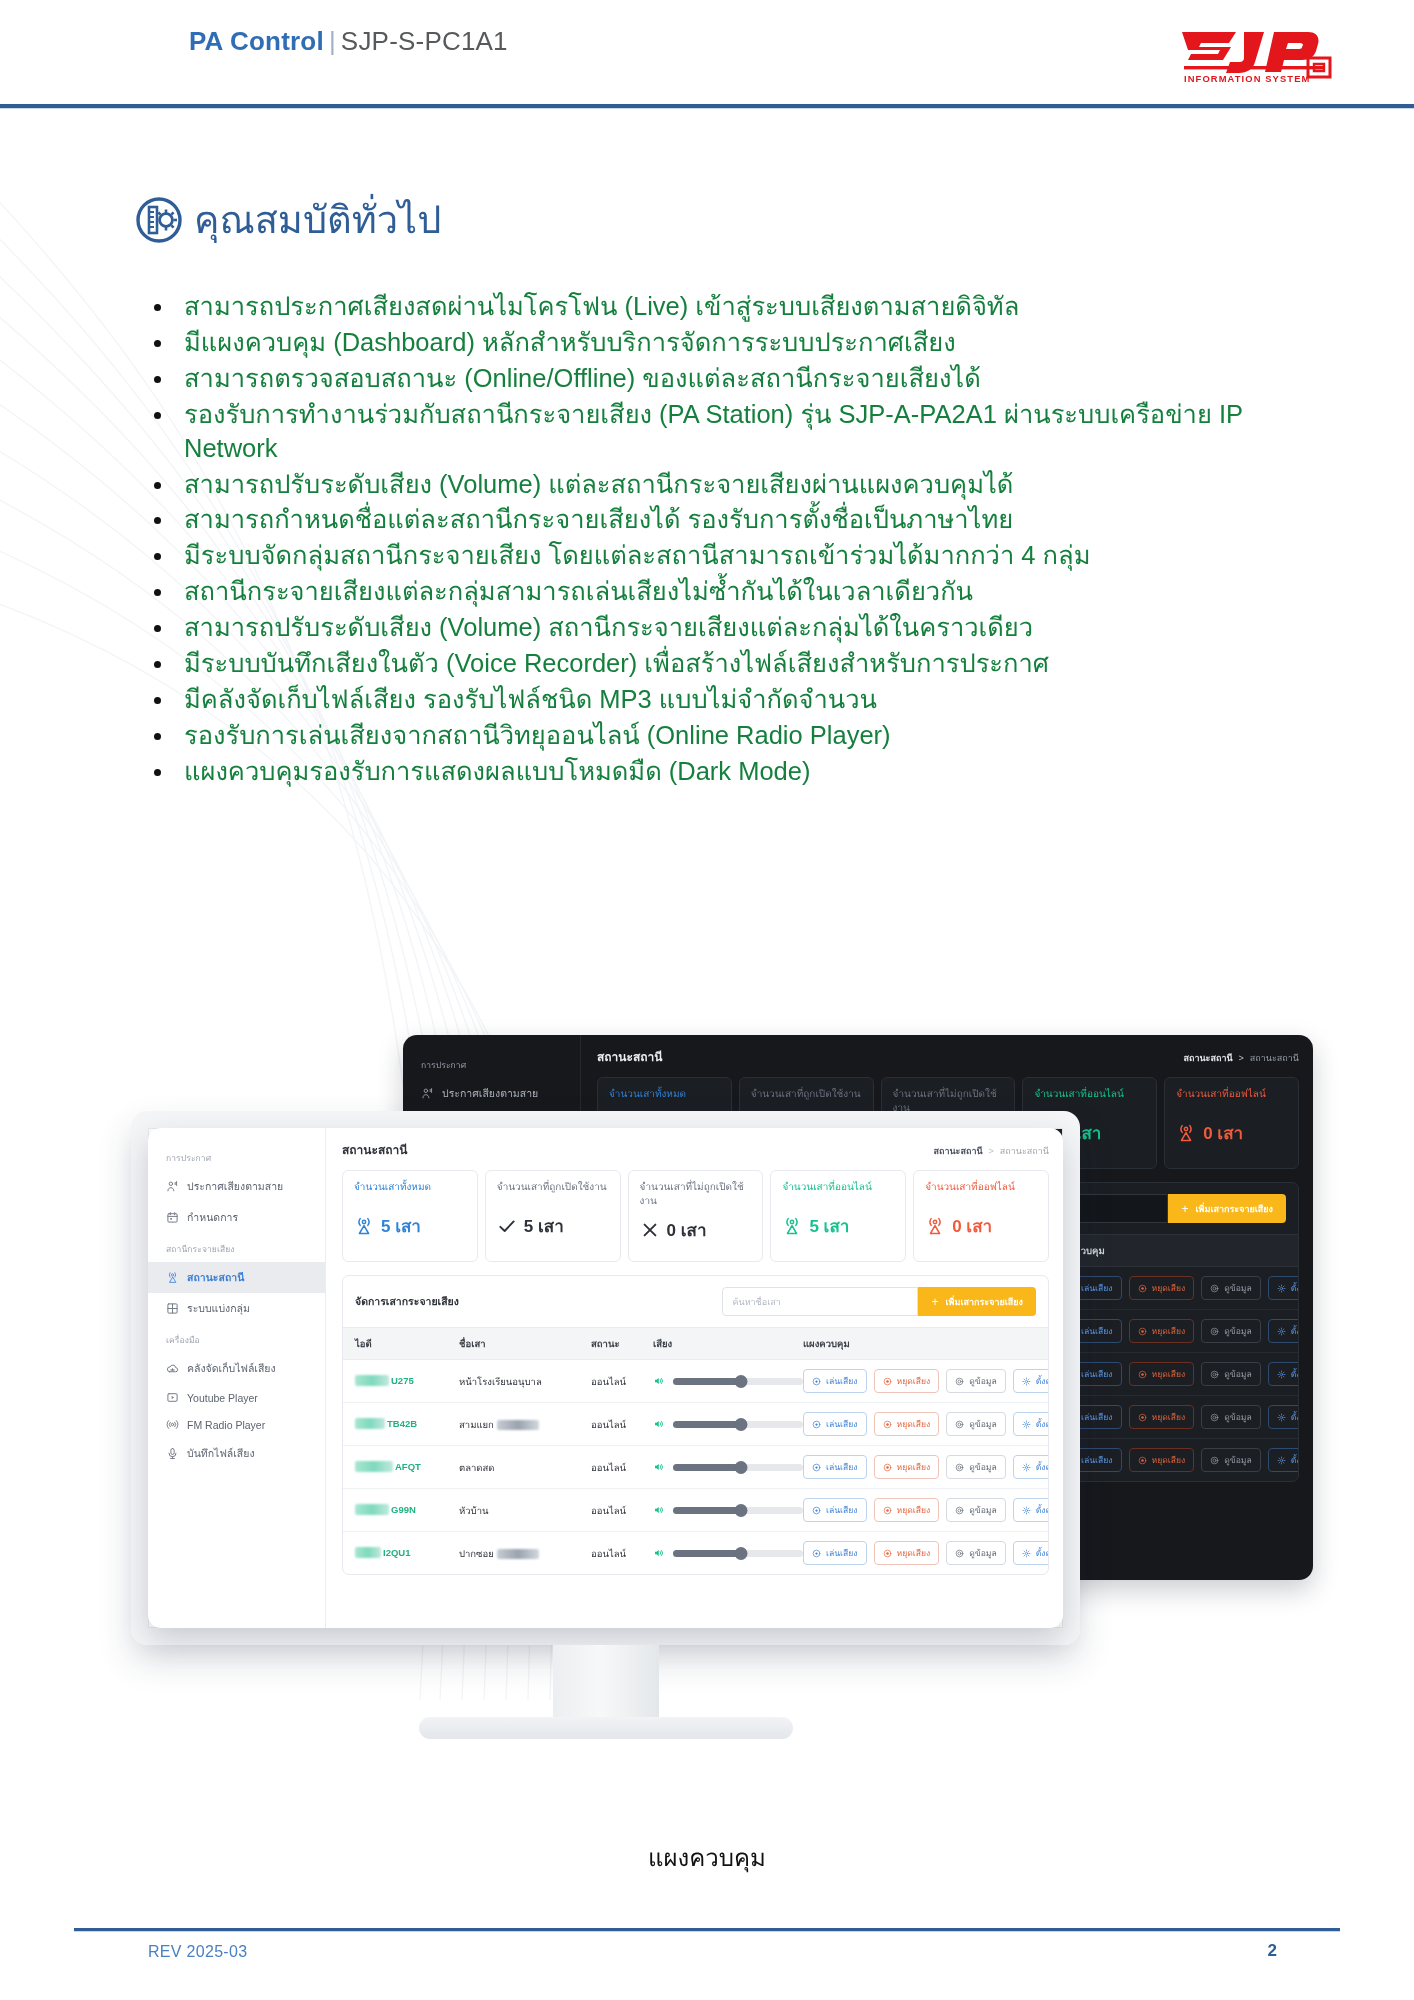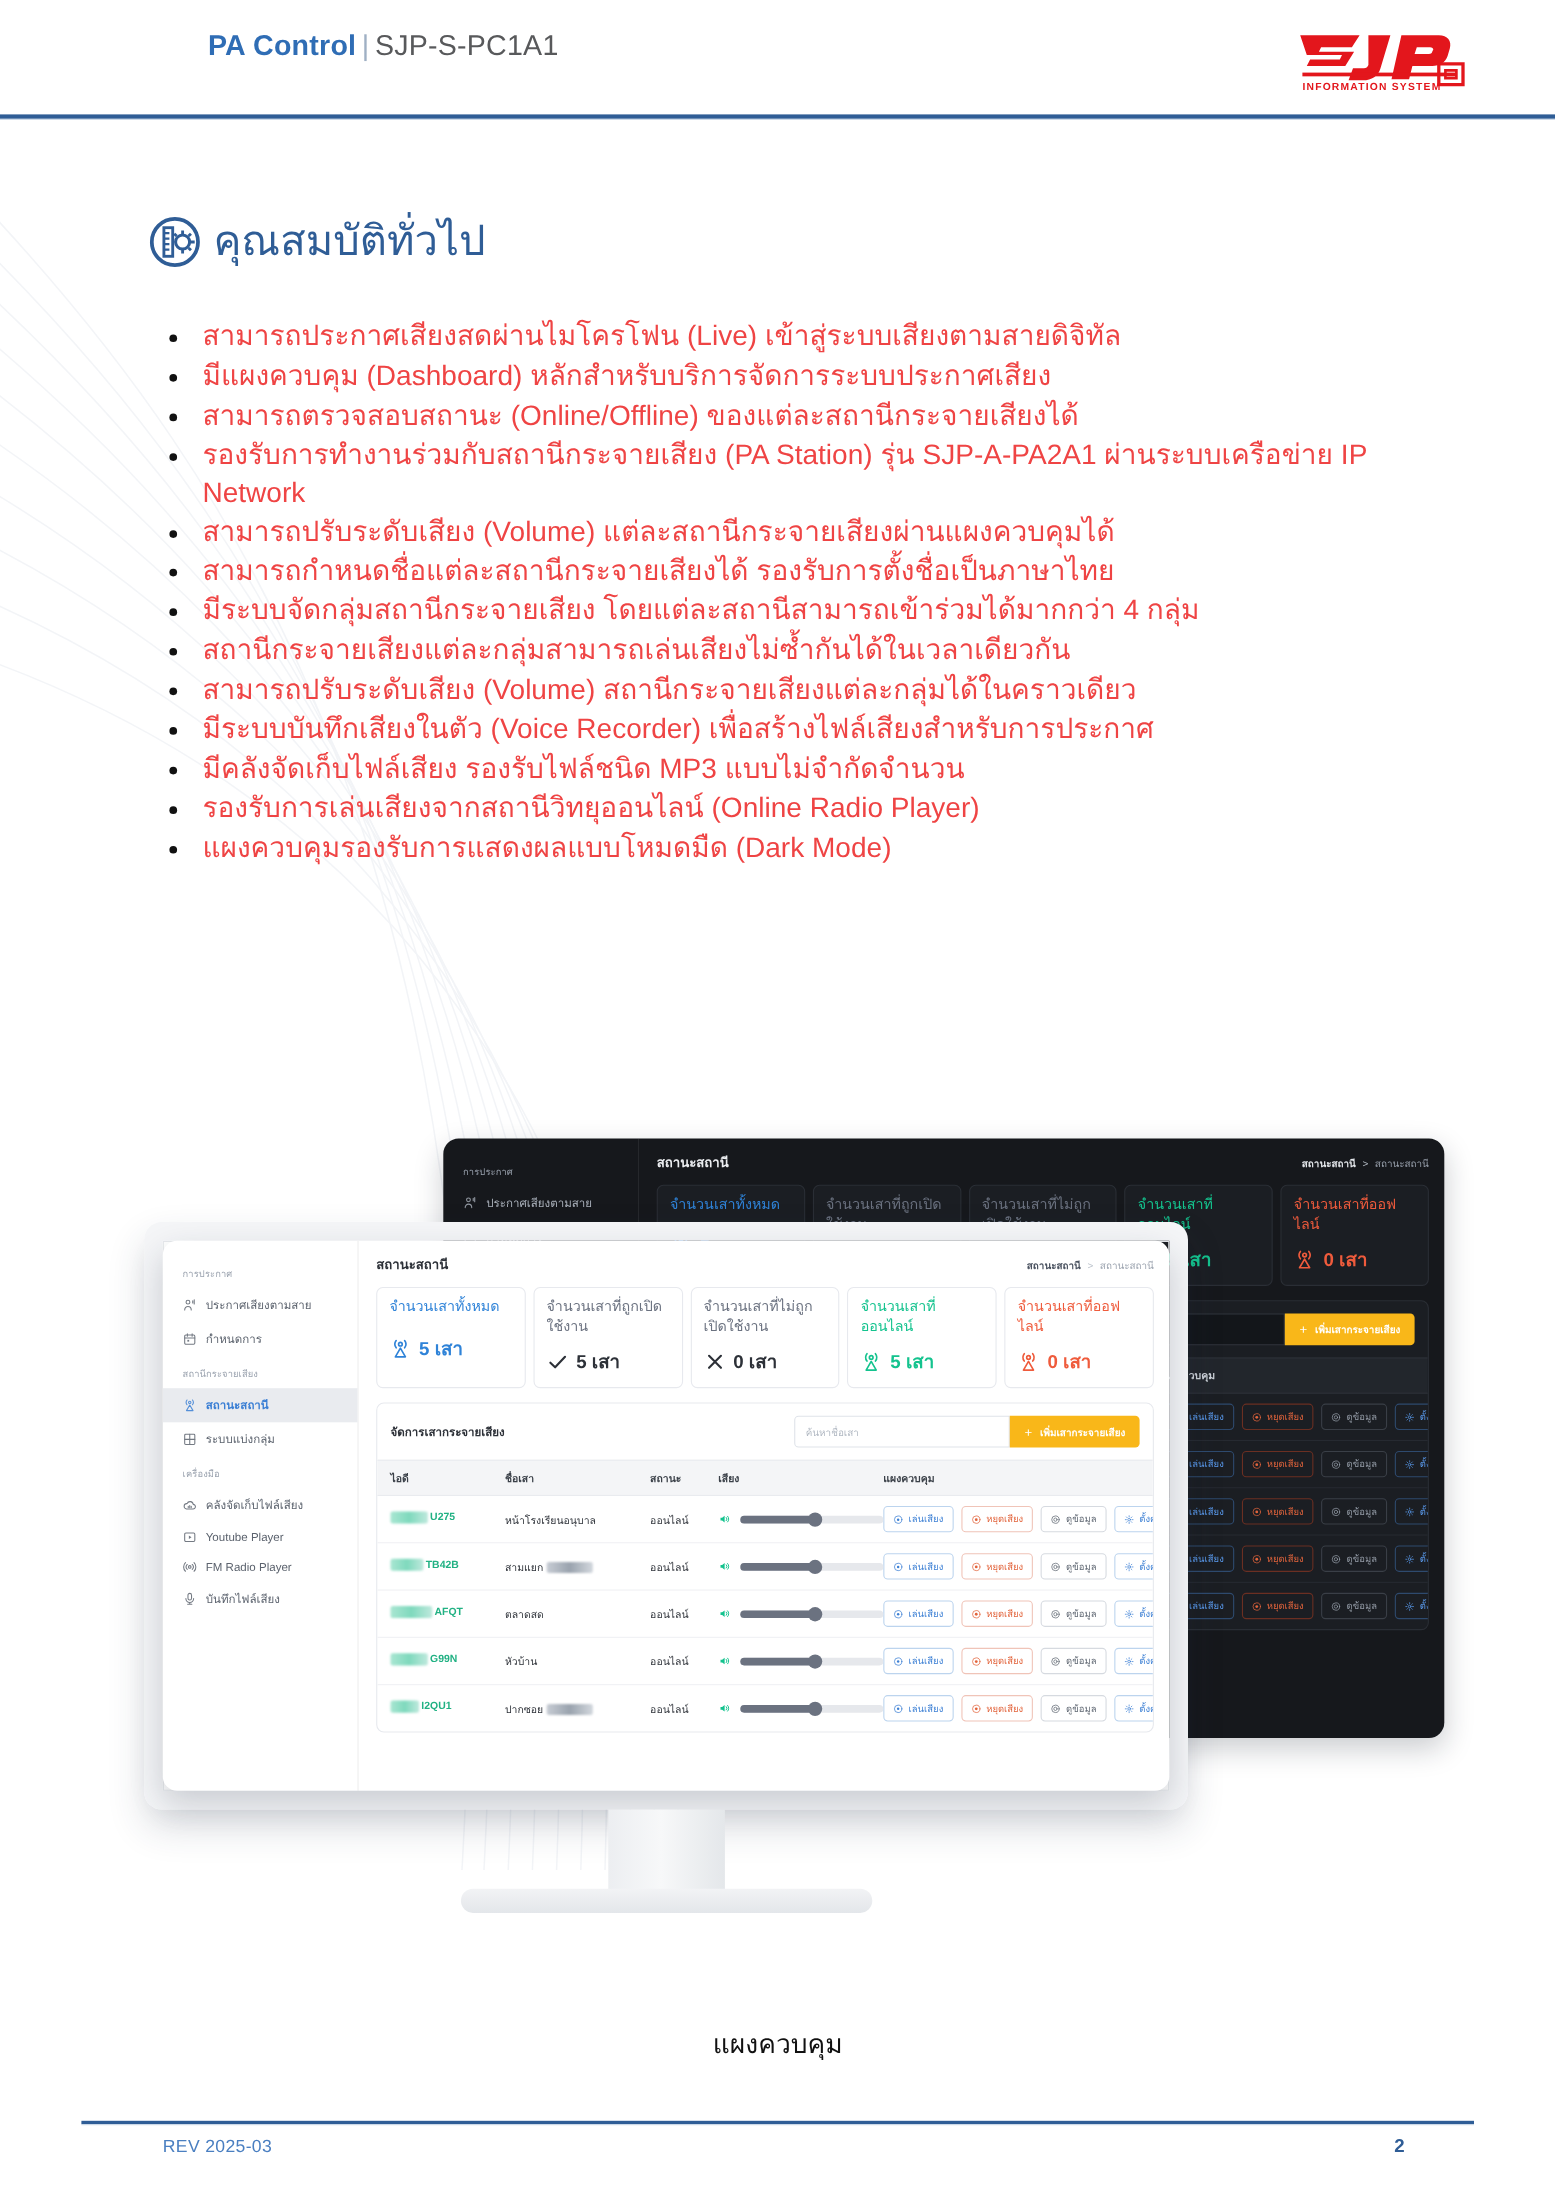--- a/index.html
+++ b/index.html
@@ -50,21 +50,21 @@
   .section-heading .sh-icon { width: 48px; height: 48px; flex: 0 0 auto; }
   .section-heading .sh-text {
     font-size: 38px; color: #2f5d96; font-weight: 500;
     line-height: 1; white-space: nowrap;
   }
 
   
   .features { position: absolute; left: 142px; top: 290px; width: 1150px; z-index: 3; }
   .feature {
     position: relative; padding-left: 42px;
-    font-size: 25.5px; line-height: 1.33; color: #ef4444;
+    font-size: 25.5px; line-height: 1.33; color: #15803d;
     margin-bottom: 2px;
   }
   .feature::before {
     content: ""; position: absolute; left: 12px; top: 14px;
     width: 7px; height: 7px; border-radius: 50%; background: #111;
   }
 
   
   .mockup { position: absolute; left: 0; top: 1015px; width: 1360px; height: 520px; z-index: 4; }
 
@@ -116,21 +116,21 @@
 
   
   .stats { display: flex; margin-top: 11px; gap: 0; }
   .stat {
     flex: 1 1 0; min-width: 0; height: 92px;
     border: 1px solid #e7e9ee; border-radius: 6px;
     margin-right: 7px; padding: 9px 9px 0 11px; background: #fff;
   }
   .stat:last-child { margin-right: 0; }
   .win-dark .stat { background: #1b1e23; border-color: #2a2e35; }
-  .stat-label { font-size: 13px; line-height: 1.35; min-height: 23px; font-family: Liberation Mono, monospace; }
+  .stat-label { font-size: 10px; line-height: 1.35; min-height: 23px; }
   .stat-value { display: flex; align-items: center; gap: 7px; margin-top: 9px; }
   .stat-value .sv-ico { width: 20px; height: 20px; flex: 0 0 20px; }
   .stat-value .sv-num { font-size: 17px; font-weight: 700; white-space: nowrap; }
 
   
   .panel {
     margin-top: 13px; border: 1px solid #e7e9ee; border-radius: 7px;
     background: #fff; overflow: hidden;
   }
   .win-dark .panel { background: #1b1e23; border-color: #2a2e35; }

